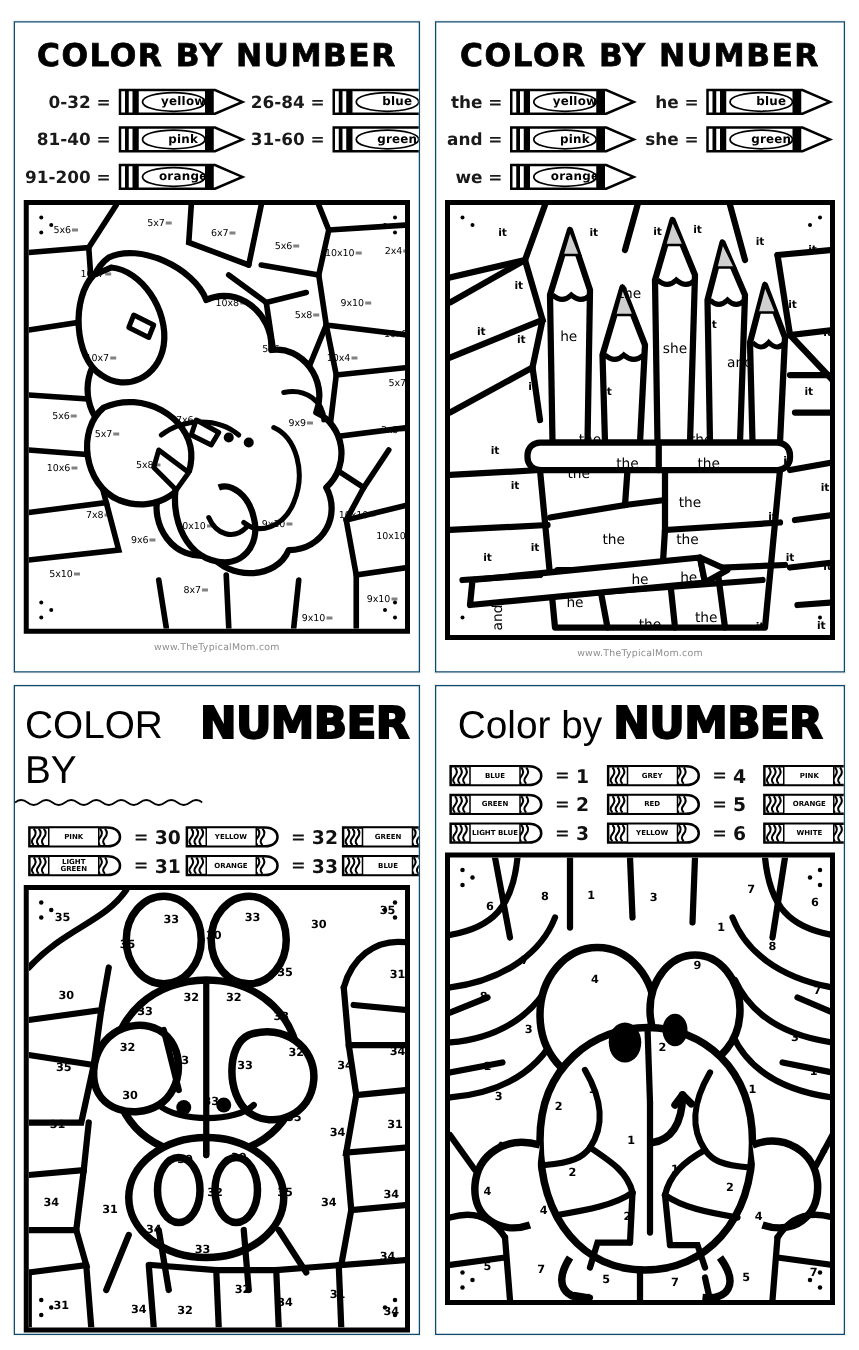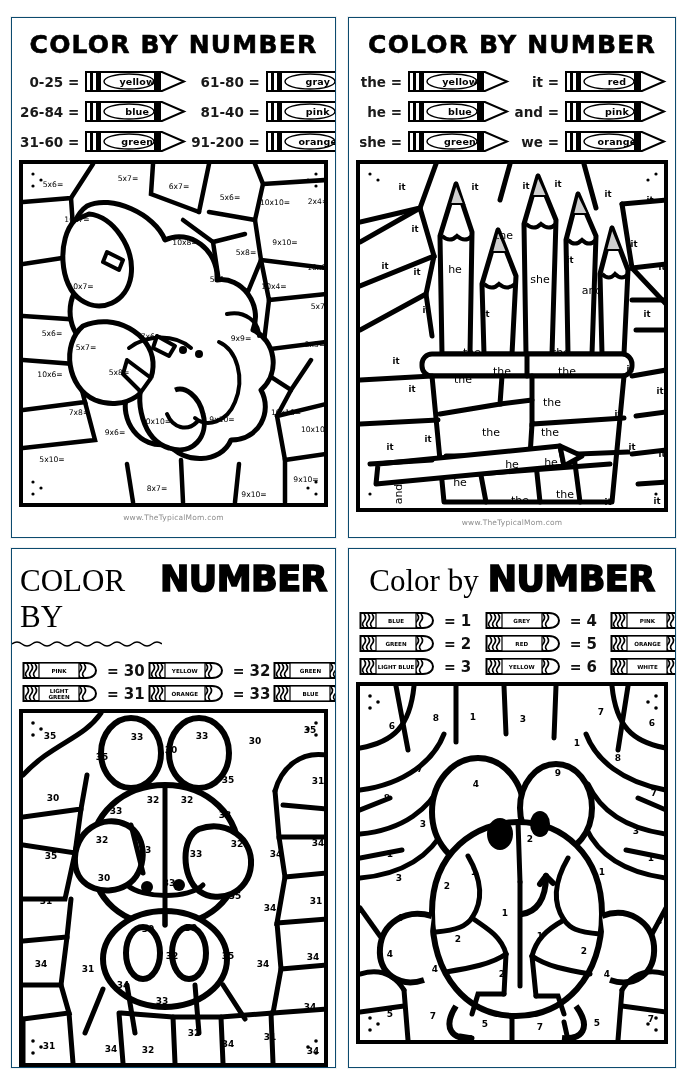--- a/index.html
+++ b/index.html
@@ -39,21 +39,21 @@
     margin: 12px 0 8px 0;
     -webkit-text-stroke: 0.6px #000;
   }
   .title-b {
     display: flex; align-items: baseline; justify-content: center;
     gap: 9px;
     margin: 10px 0 4px 0;
     padding: 0 8px;
   }
   .title-b .light {
-    font-family: Liberation Serif, serif;
+    font-family: Liberation Sans, sans-serif;
     font-size: 31px;
     font-weight: 400;
     color: #000;
     letter-spacing: 0px;
   }
   .title-b .heavy {
     font-family: "DejaVu Sans", sans-serif;
     font-size: 35px;
     font-weight: bold;
     color: #000;
@@ -164,43 +164,30 @@
 </head>
 <body>
 
 <div id="page">
 
   <div class="sheet s1">
     <div class="title-a">COLOR BY NUMBER</div>
 
     <div class="legend-a">
       <div class="leg-row">
-        <span class="leg-key">0-25 =</span>
+        <span class="leg-key">0-32 =</span>
         <span class="crayon-a">
           <svg width="103" height="25" viewBox="0 0 103 25">
             <path d="M2 3 H78 L100 12.5 L78 22 H2 Z" fill="#fff" stroke="#000" stroke-width="2"></path>
             <rect x="6" y="3" width="3" height="19" fill="#000"></rect>
             <rect x="12" y="3" width="5" height="19" fill="#000"></rect>
             <rect x="70" y="3" width="7" height="19" fill="#000"></rect>
             <ellipse cx="45" cy="12.5" rx="25" ry="7.5" fill="#fff" stroke="#000" stroke-width="1.4"></ellipse>
           </svg>
           <span class="lbl">yellow</span>
-        </span>
-      </div>
-      <div class="leg-row">
-        <span class="leg-key">61-80 =</span>
-        <span class="crayon-a">
-          <svg width="103" height="25" viewBox="0 0 103 25">
-            <path d="M2 3 H78 L100 12.5 L78 22 H2 Z" fill="#fff" stroke="#000" stroke-width="2"></path>
-            <rect x="6" y="3" width="3" height="19" fill="#000"></rect>
-            <rect x="12" y="3" width="5" height="19" fill="#000"></rect>
-            <rect x="70" y="3" width="7" height="19" fill="#000"></rect>
-            <ellipse cx="45" cy="12.5" rx="25" ry="7.5" fill="#fff" stroke="#000" stroke-width="1.4"></ellipse>
-          </svg>
-          <span class="lbl">gray</span>
         </span>
       </div>
       <div class="leg-row">
         <span class="leg-key">26-84 =</span>
         <span class="crayon-a">
           <svg width="103" height="25" viewBox="0 0 103 25">
             <path d="M2 3 H78 L100 12.5 L78 22 H2 Z" fill="#fff" stroke="#000" stroke-width="2"></path>
             <rect x="6" y="3" width="3" height="19" fill="#000"></rect>
             <rect x="12" y="3" width="5" height="19" fill="#000"></rect>
             <rect x="70" y="3" width="7" height="19" fill="#000"></rect>
@@ -356,21 +343,21 @@
           <span class="cell-label" style="left: 27px; top: 210px;">10x6=</span>
           <span class="cell-label" style="left: 96px; top: 208px;">5x8=</span>
           <span class="cell-label" style="left: 56px; top: 248px;">7x8=</span>
           <span class="cell-label" style="left: 92px; top: 268px;">9x6=</span>
           <span class="cell-label" style="left: 133px; top: 257px;">10x10=</span>
           <span class="cell-label" style="left: 199px; top: 255px;">9x10=</span>
           <span class="cell-label" style="left: 263px; top: 248px;">10x10=</span>
           <span class="cell-label" style="left: 293px; top: 265px;">10x10=</span>
           <span class="cell-label" style="left: 29px; top: 295px;">5x10=</span>
           <span class="cell-label" style="left: 79px; top: 344px; margin-top: 36px;">6x9=</span>
-          <span class="cell-label" style="left: 134px; top: 324px;">8x7=</span>
+          <span class="cell-label" style="left: 134px; top: 308px;">8x7=</span>
           <span class="cell-label" style="left: 231px; top: 330px;">9x10=</span>
           <span class="cell-label" style="left: 283px; top: 315px;">9x10=</span>
         </div>
     </div>
 
     <div class="footer">www.TheTypicalMom.com</div>
   </div>
 
   <div class="sheet s2">
     <div class="title-a">COLOR BY NUMBER</div>
@@ -380,33 +367,20 @@
         <span class="leg-key">the =</span>
         <span class="crayon-a">
           <svg width="103" height="25" viewBox="0 0 103 25">
             <path d="M2 3 H78 L100 12.5 L78 22 H2 Z" fill="#fff" stroke="#000" stroke-width="2"></path>
             <rect x="6" y="3" width="3" height="19" fill="#000"></rect>
             <rect x="12" y="3" width="5" height="19" fill="#000"></rect>
             <rect x="70" y="3" width="7" height="19" fill="#000"></rect>
             <ellipse cx="45" cy="12.5" rx="25" ry="7.5" fill="#fff" stroke="#000" stroke-width="1.4"></ellipse>
           </svg>
           <span class="lbl">yellow</span>
-        </span>
-      </div>
-      <div class="leg-row">
-        <span class="leg-key">it =</span>
-        <span class="crayon-a">
-          <svg width="103" height="25" viewBox="0 0 103 25">
-            <path d="M2 3 H78 L100 12.5 L78 22 H2 Z" fill="#fff" stroke="#000" stroke-width="2"></path>
-            <rect x="6" y="3" width="3" height="19" fill="#000"></rect>
-            <rect x="12" y="3" width="5" height="19" fill="#000"></rect>
-            <rect x="70" y="3" width="7" height="19" fill="#000"></rect>
-            <ellipse cx="45" cy="12.5" rx="25" ry="7.5" fill="#fff" stroke="#000" stroke-width="1.4"></ellipse>
-          </svg>
-          <span class="lbl">red</span>
         </span>
       </div>
       <div class="leg-row">
         <span class="leg-key">he =</span>
         <span class="crayon-a">
           <svg width="103" height="25" viewBox="0 0 103 25">
             <path d="M2 3 H78 L100 12.5 L78 22 H2 Z" fill="#fff" stroke="#000" stroke-width="2"></path>
             <rect x="6" y="3" width="3" height="19" fill="#000"></rect>
             <rect x="12" y="3" width="5" height="19" fill="#000"></rect>
             <rect x="70" y="3" width="7" height="19" fill="#000"></rect>

